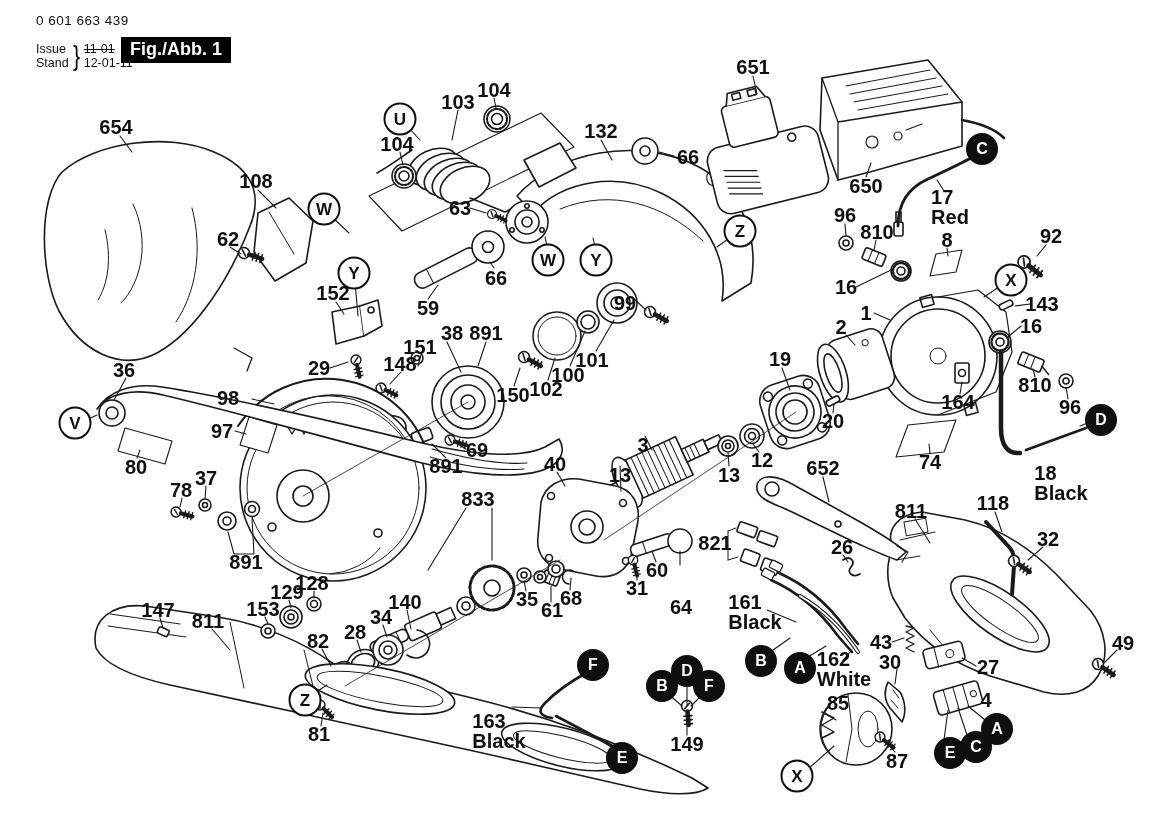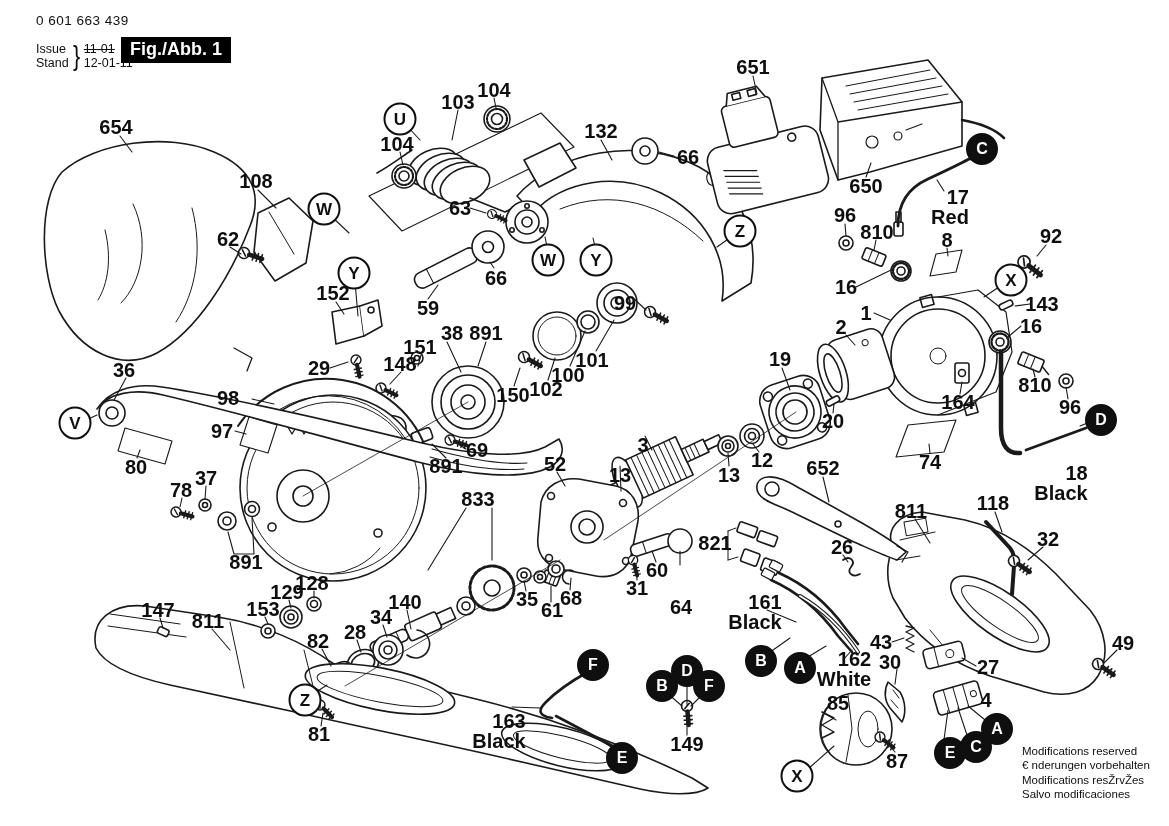--- a/index.html
+++ b/index.html
@@ -1,20 +1,20 @@
 <!DOCTYPE html>
 <html><head>
 <meta charset="utf-8">
 <style>
   html,body{margin:0;padding:0;}
   body{width:1169px;height:826px;background:#ffffff;font-family:"Liberation Sans",sans-serif;position:relative;overflow:hidden;color:#0f0f0f;}
   .stage{position:absolute;inset:0;}
   svg.diagram{position:absolute;left:0;top:0;}
   .pl{position:absolute;transform:translate(-50%,-50%);font-weight:bold;font-size:20px;line-height:1.0;white-space:nowrap;color:#0f0f0f;z-index:5;}
-  .pl.two{text-align:right;}
+  .pl.two{text-align:left;}
   .pl.two span{display:block;}
   .co{position:absolute;transform:translate(-50%,-50%);width:29px;height:29px;border:2.5px solid #0f0f0f;border-radius:50%;background:#fff;font-weight:bold;font-size:17px;display:flex;align-items:center;justify-content:center;z-index:6;}
   .co.filled{background:#0f0f0f;color:#fff;width:28px;height:28px;font-size:16px;}
   .hdr{position:absolute;left:36px;top:13px;font-size:13.5px;line-height:1.15;z-index:7;}
   .hdr .pn{margin-bottom:12px;letter-spacing:.5px;}
   .issrows{display:flex;align-items:center;gap:2px;}
   .isslabels span,.issvals span{display:block;font-size:12.5px;}
   .brace{font-size:27px;font-weight:400;transform:scaleX(.8);margin:0 1px;}
   .struck{text-decoration:line-through;}
   .figbox{position:absolute;left:121px;top:37px;background:#000;color:#fff;font-weight:bold;font-size:18px;padding:2px 9px 3px 9px;z-index:7;}
@@ -527,21 +527,21 @@
 <span class="pl" style="left:947px;top:240px">8</span>
 <span class="pl" style="left:846px;top:287px">16</span>
 <span class="pl" style="left:866px;top:313px">1</span>
 <span class="pl" style="left:841px;top:327px">2</span>
 <span class="pl" style="left:780px;top:359px">19</span>
 <span class="pl" style="left:833px;top:421px">20</span>
 <span class="pl" style="left:762px;top:460px">12</span>
 <span class="pl" style="left:729px;top:475px">13</span>
 <span class="pl" style="left:643px;top:445px">3</span>
 <span class="pl" style="left:620px;top:475px">13</span>
-<span class="pl" style="left:555px;top:464px">52</span>
+<span class="pl" style="left:555px;top:464px">40</span>
 <span class="pl" style="left:478px;top:499px">833</span>
 <span class="pl" style="left:527px;top:599px">35</span>
 <span class="pl" style="left:552px;top:610px">61</span>
 <span class="pl" style="left:571px;top:598px">68</span>
 <span class="pl" style="left:637px;top:588px">31</span>
 <span class="pl" style="left:657px;top:570px">60</span>
 <span class="pl" style="left:681px;top:607px">64</span>
 <span class="pl" style="left:715px;top:543px">821</span>
 <span class="pl" style="left:823px;top:468px">652</span>
 <span class="pl" style="left:842px;top:547px">26</span>
@@ -615,20 +615,14 @@
 <div class="co filled" style="left:622px;top:758px">E</div>
 <div class="co filled" style="left:662px;top:686px">B</div>
 <div class="co filled" style="left:687px;top:671px">D</div>
 <div class="co filled" style="left:709px;top:686px">F</div>
 <div class="co filled" style="left:761px;top:661px">B</div>
 <div class="co filled" style="left:800px;top:668px">A</div>
 <div class="co filled" style="left:997px;top:729px">A</div>
 <div class="co filled" style="left:976px;top:747px">C</div>
 <div class="co filled" style="left:950px;top:753px">E</div>
 
-<div class="ftr">
-  <div>Modifications reserved</div>
-  <div>€ nderungen vorbehalten</div>
-  <div>Modifications resŽrvŽes</div>
-  <div>Salvo modificaciones</div>
+
 </div>
 
-</div>
-
 </body></html>

